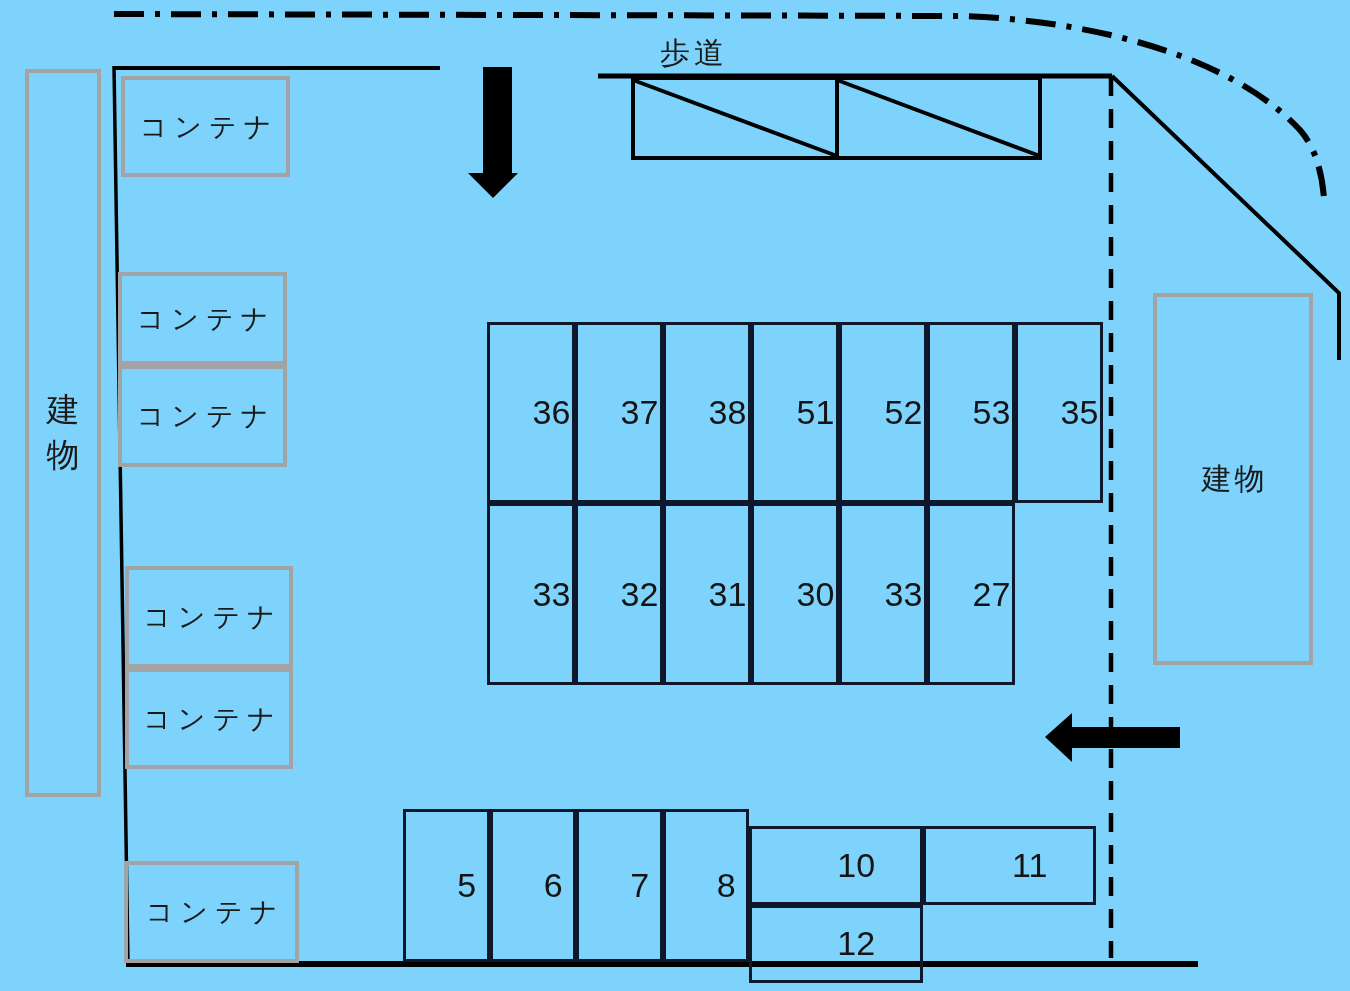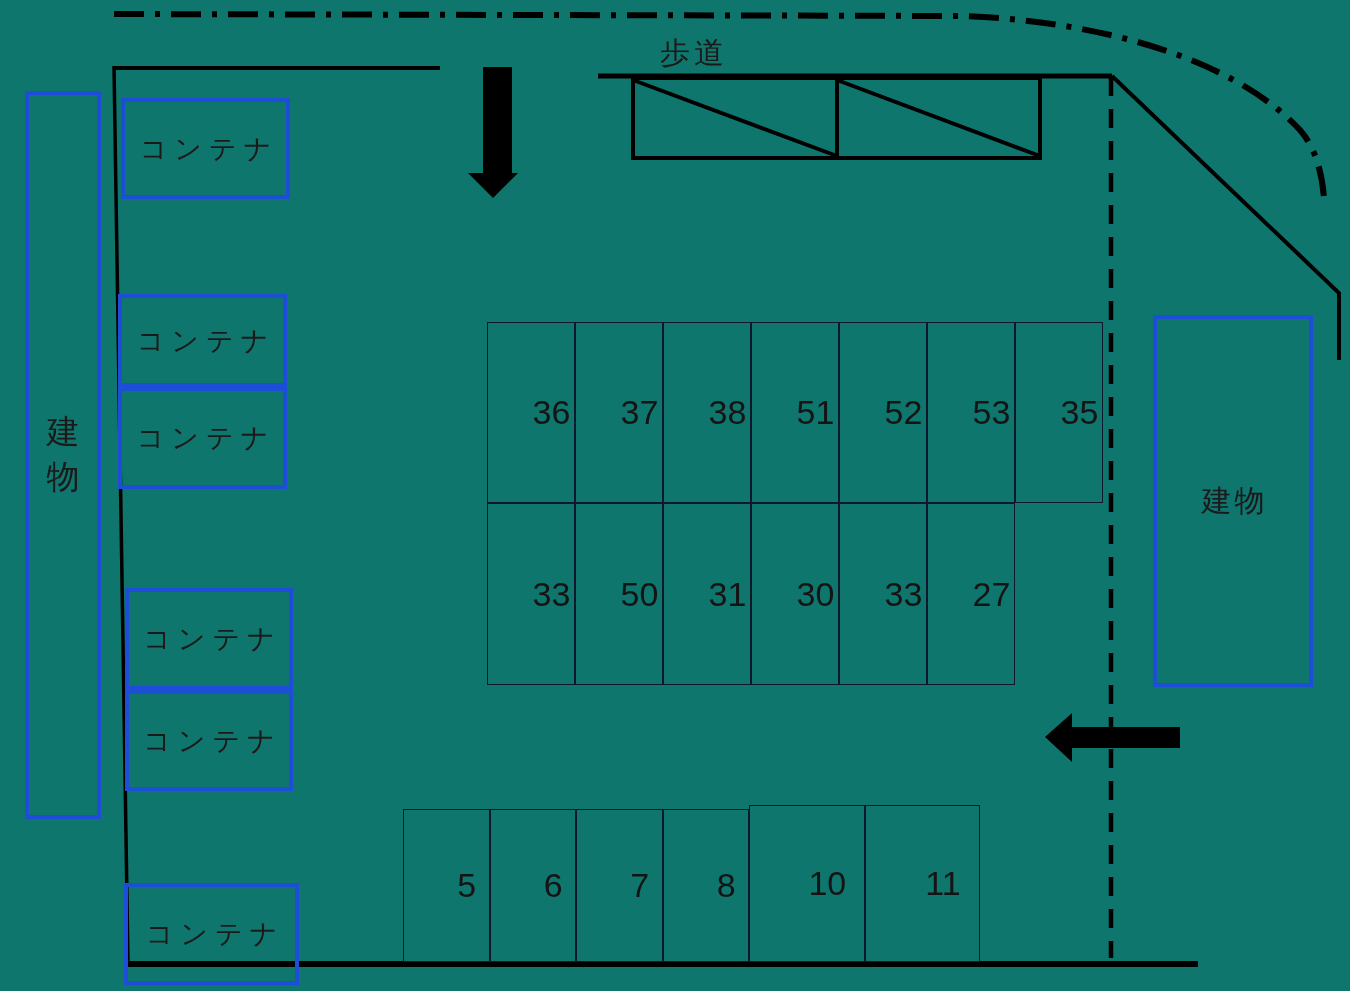--- a/index.html
+++ b/index.html
@@ -1,32 +1,31 @@
 <!DOCTYPE html>
 <html><head>
 <meta charset="utf-8">
 <style>
   html,body{margin:0;padding:0;background:#fff;}
   #canvas{
     position:relative;
     width:1350px;height:991px;
-    background:#0f766e;
+    background:#7dd3fc;
     font-family:"Liberation Sans", sans-serif;
     color:#000;
     overflow:hidden;
   }
   #lines{position:absolute;left:0;top:0;z-index:1;}
   .box{
     position:absolute;
-    border:4px solid #1d4ed8;
+    border:4px solid #a3a3a3;
     box-sizing:border-box;
     display:flex;align-items:center;justify-content:center;
     background:transparent;
     z-index:2;
-    margin-top:22px;
   }
   .container-box{
     font-size:27px;
     letter-spacing:7px;
     text-indent:7px;
     color:#1a1a1a;
   }
   .building-left-label{
     width:40px;
     word-break:break-all;
@@ -41,39 +40,39 @@
     letter-spacing:3px;
     text-indent:3px;
     color:#1a1a1a;
   }
   .lot{
     position:absolute;
     display:grid;
     z-index:2;
   }
   .lot .cell{
-    border:1px solid #0f172a;
+    border:3px solid #0f172a;
     display:flex;align-items:center;justify-content:center;
     font-size:34px;
     color:#141414;
     background:transparent;
     padding-left:41px;
   }
   #middle-lot{
     left:487px;top:322px;width:616px;height:363px;
     grid-template-columns:repeat(7,1fr);
     grid-template-rows:181px 182px;
   }
   #bottom-lot-left{
     left:403px;top:809px;width:346px;height:153px;
     grid-template-columns:repeat(4,1fr);
   }
   #bottom-lot-right{
-    left:749px;top:805px;width:347px;height:157px;
-    grid-template-columns:repeat(3,1fr);
+    left:749px;top:826px;width:347px;height:157px;
+    grid-template-columns:repeat(2,1fr);
   }
   .float-label{
     position:absolute;
     font-size:30px;
     letter-spacing:4px;
     color:#1a1a1a;
     z-index:2;
     white-space:nowrap;
   }
   #sidewalk-label{left:660px;top:33px;}
@@ -129,32 +128,33 @@
 
   <div class="lot" id="middle-lot">
     <div class="cell">36</div>
     <div class="cell">37</div>
     <div class="cell">38</div>
     <div class="cell">51</div>
     <div class="cell">52</div>
     <div class="cell">53</div>
     <div class="cell">35</div>
     <div class="cell">33</div>
-    <div class="cell">50</div>
+    <div class="cell">32</div>
     <div class="cell">31</div>
     <div class="cell">30</div>
     <div class="cell">33</div>
     <div class="cell">27</div>
   </div>
 
   <div class="lot" id="bottom-lot-left">
     <div class="cell">5</div>
     <div class="cell">6</div>
     <div class="cell">7</div>
     <div class="cell">8</div>
   </div>
 
   <div class="lot" id="bottom-lot-right">
     <div class="cell">10</div>
     <div class="cell">11</div>
+    <div class="cell">12</div>
   </div>
 
 </div>
 
 </body></html>

